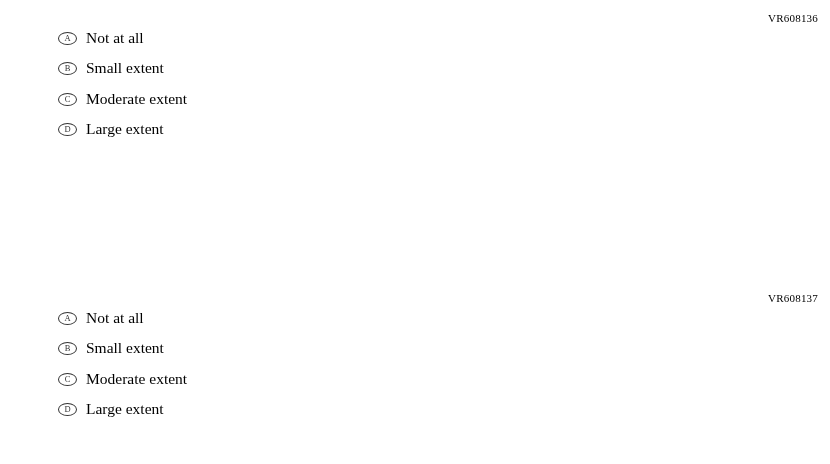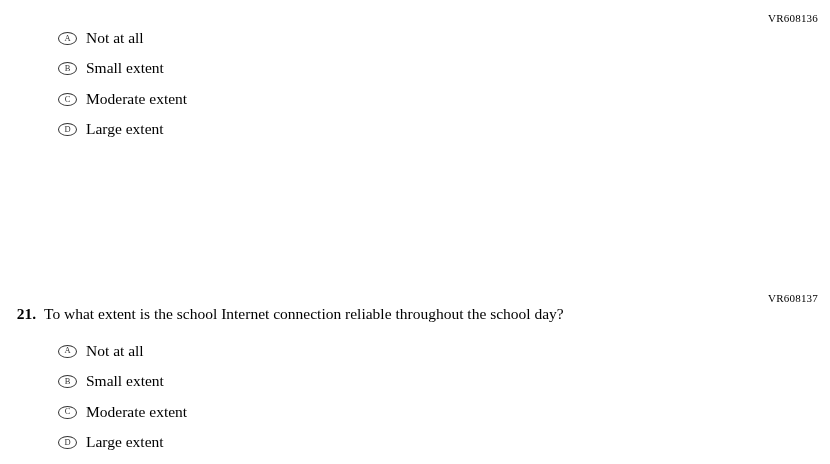--- a/index.html
+++ b/index.html
@@ -118,24 +118,20 @@
         <span class="bubble">
             <span>D</span>
           </span>
         <span class="option-label">Large extent</span>
       </div>
     </div>
   </div>
 
   <div class="question-block" style="top: 292px;">
     <div class="q-code">VR608137</div>
-    <div class="q-row" style="margin-top: 12px;">
-      <div class="q-num">21.</div>
-      <div class="q-text">To what extent is the school Internet connection reliable throughout the school day?</div>
-    </div>
     <div class="options">
       <div class="option">
         <span class="bubble">
             <span>A</span>
           </span>
         <span class="option-label">Not at all</span>
       </div>
       <div class="option">
         <span class="bubble">
             <span>B</span>

